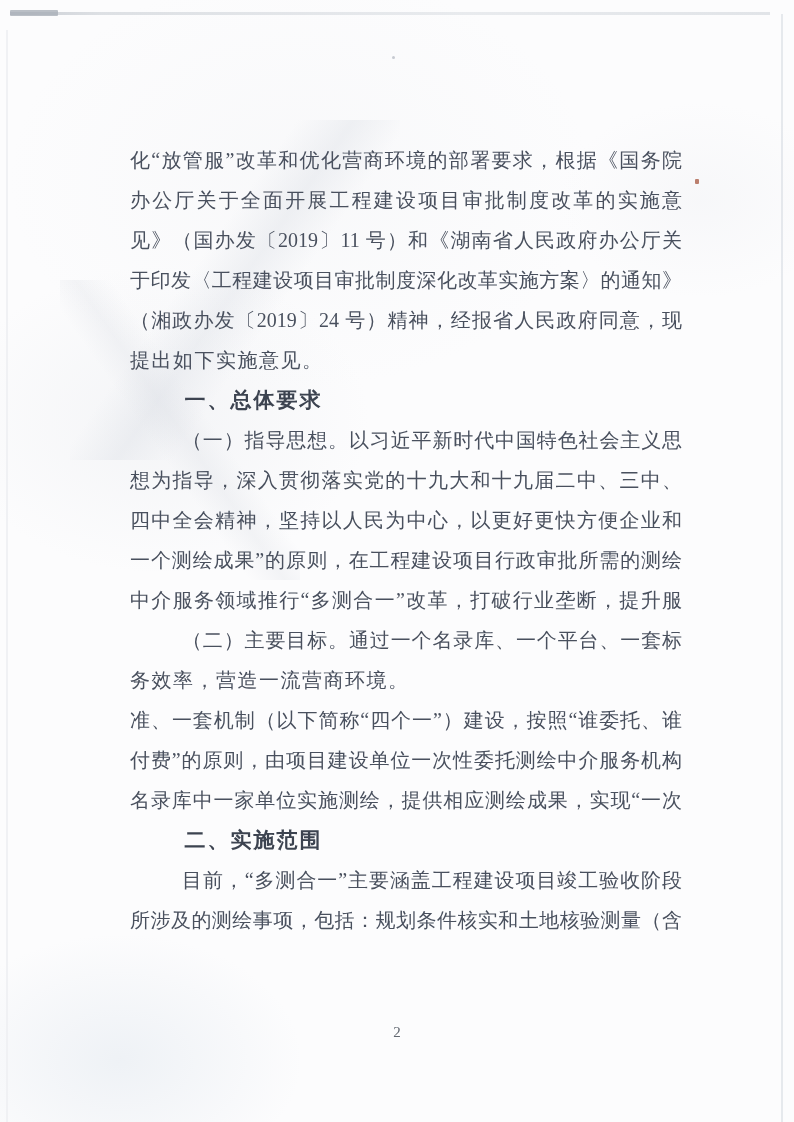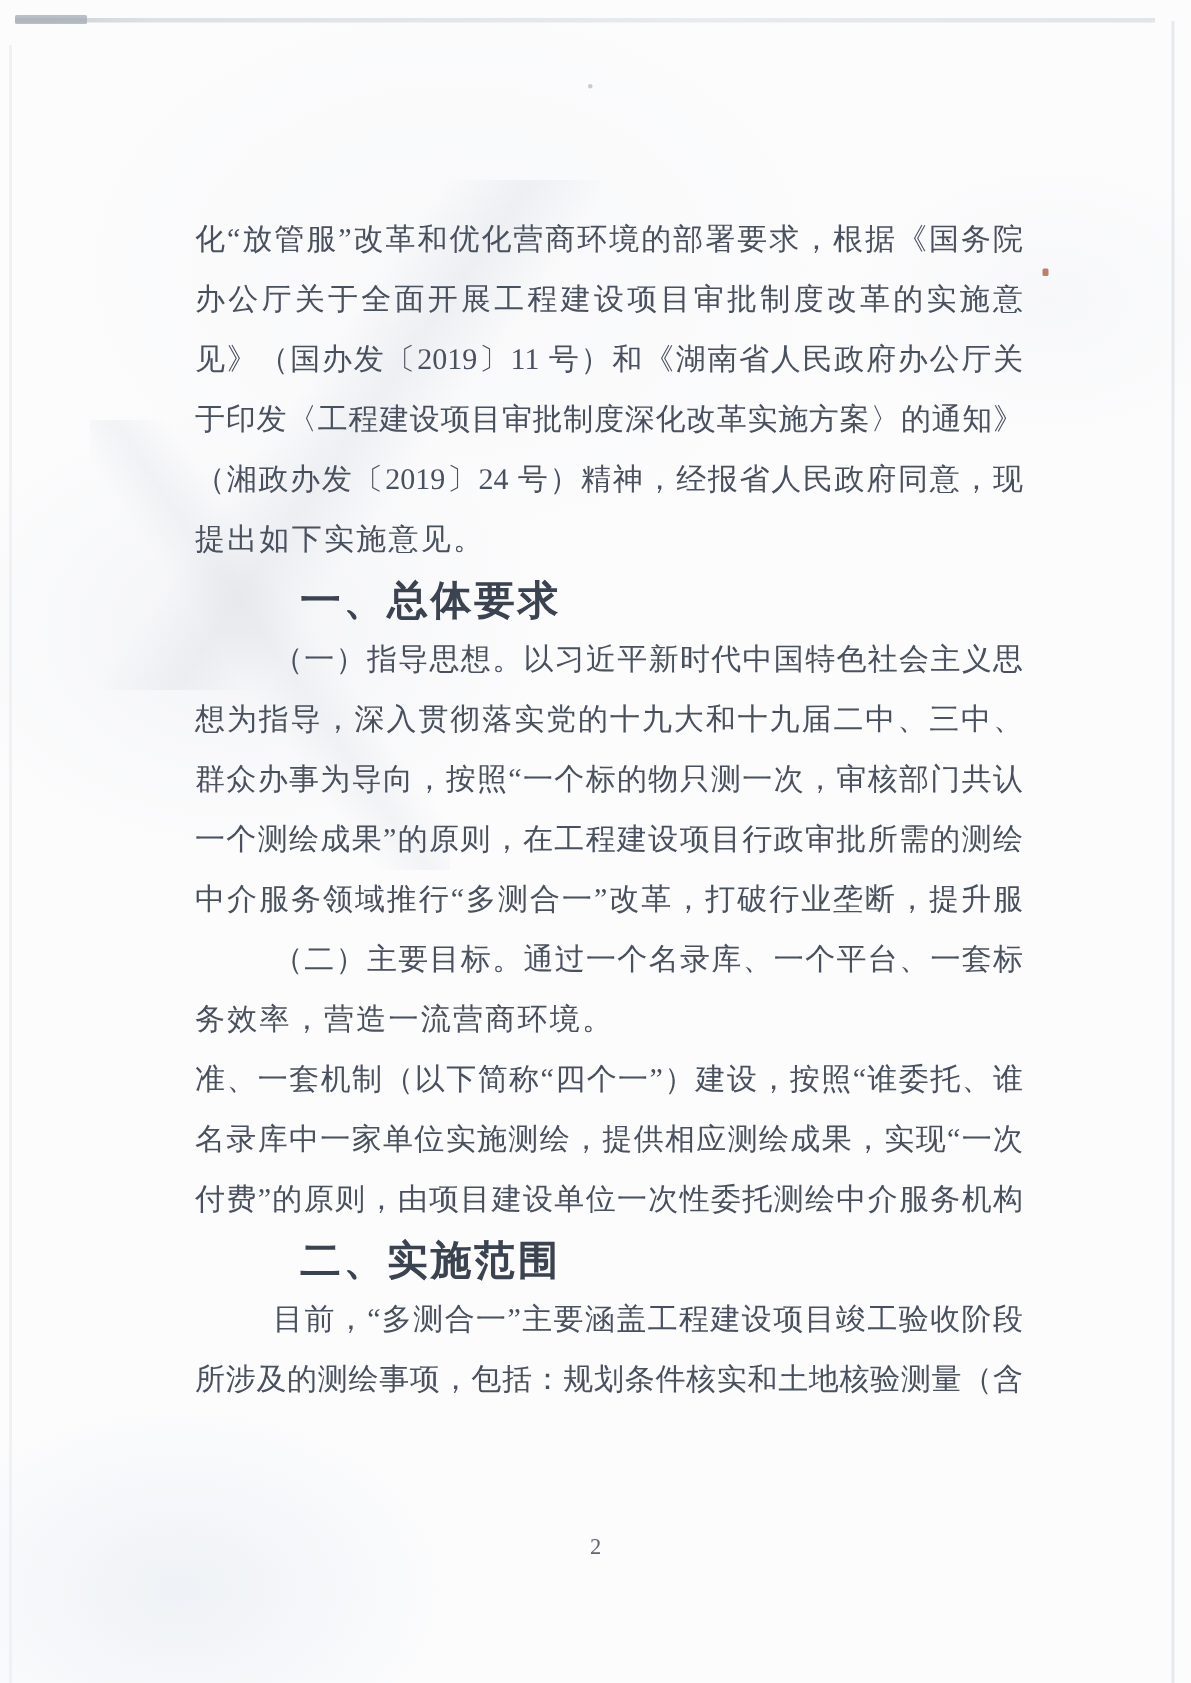--- a/index.html
+++ b/index.html
@@ -76,21 +76,21 @@
   .line.end {
     text-align: right;
     text-align-last: left;
     letter-spacing: 1.5px;
   }
   .line.head {
     text-align: left;
     text-align-last: left;
     font-family: "Liberation Sans", "DejaVu Sans", sans-serif;
     font-weight: bold;
-    font-size: 27px;
+    font-size: 21px;
     color: #3c4350;
     letter-spacing: 2px;
   }
   .line.indent { text-indent: 2.6em; }
   .page-number {
     position: absolute;
     top: 1024px;
     left: 0;
     width: 100%;
     text-align: center;
@@ -115,26 +115,26 @@
 <div class="textblock">
   <div class="line">化“放管服”改革和优化营商环境的部署要求，根据《国务院</div>
   <div class="line">办公厅关于全面开展工程建设项目审批制度改革的实施意</div>
   <div class="line">见》（国办发〔2019〕11 号）和《湖南省人民政府办公厅关</div>
   <div class="line">于印发〈工程建设项目审批制度深化改革实施方案〉的通知》</div>
   <div class="line">（湘政办发〔2019〕24 号）精神，经报省人民政府同意，现</div>
   <div class="line end">提出如下实施意见。</div>
   <div class="line head indent">一、总体要求</div>
   <div class="line indent">（一）指导思想。以习近平新时代中国特色社会主义思</div>
   <div class="line">想为指导，深入贯彻落实党的十九大和十九届二中、三中、</div>
-  <div class="line">群众办事为导向，按照“一个标的物只测一次，审核部门共认</div>
+  <div class="line">四中全会精神，坚持以人民为中心，以更好更快方便企业和</div>
   <div class="line">一个测绘成果”的原则，在工程建设项目行政审批所需的测绘</div>
   <div class="line">中介服务领域推行“多测合一”改革，打破行业垄断，提升服</div>
   <div class="line indent">（二）主要目标。通过一个名录库、一个平台、一套标</div>
   <div class="line end">务效率，营造一流营商环境。</div>
   <div class="line">准、一套机制（以下简称“四个一”）建设，按照“谁委托、谁</div>
+  <div class="line">付费”的原则，由项目建设单位一次性委托测绘中介服务机构</div>
   <div class="line">名录库中一家单位实施测绘，提供相应测绘成果，实现“一次</div>
-  <div class="line">付费”的原则，由项目建设单位一次性委托测绘中介服务机构</div>
   <div class="line head indent">二、实施范围</div>
   <div class="line indent">目前，“多测合一”主要涵盖工程建设项目竣工验收阶段</div>
   <div class="line">所涉及的测绘事项，包括：规划条件核实和土地核验测量（含</div>
 </div>
 
 <div class="page-number">2</div>
 
 </body></html>

